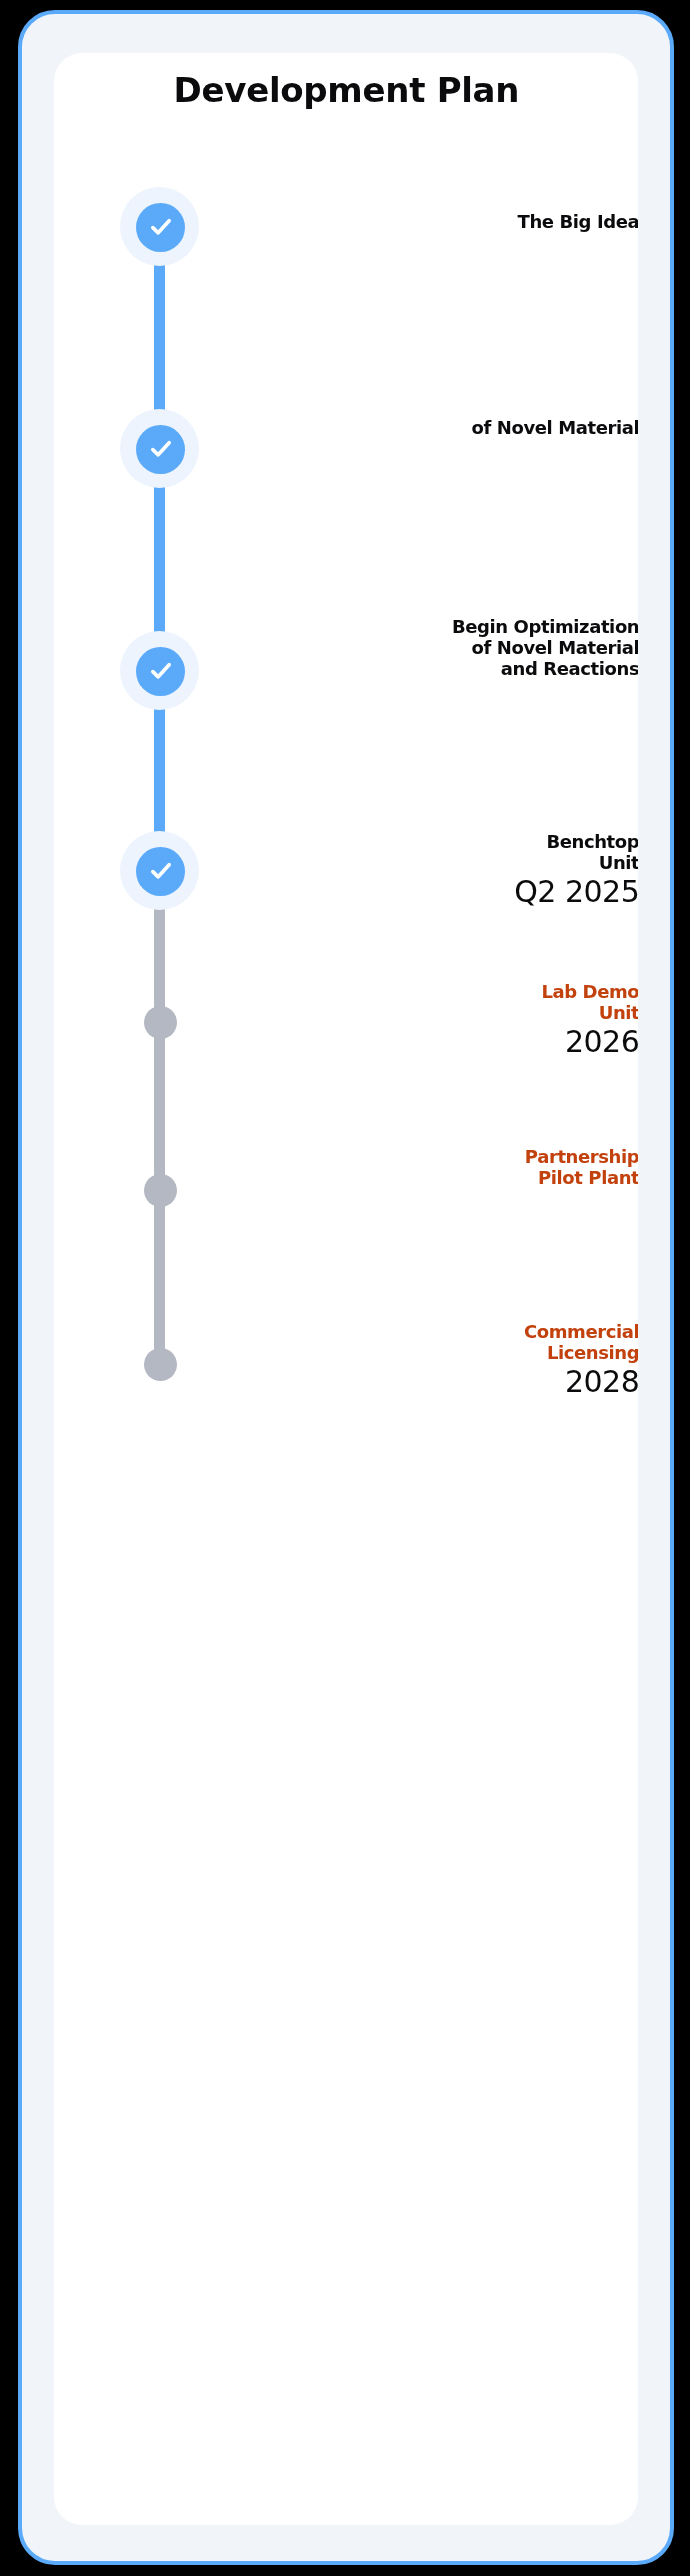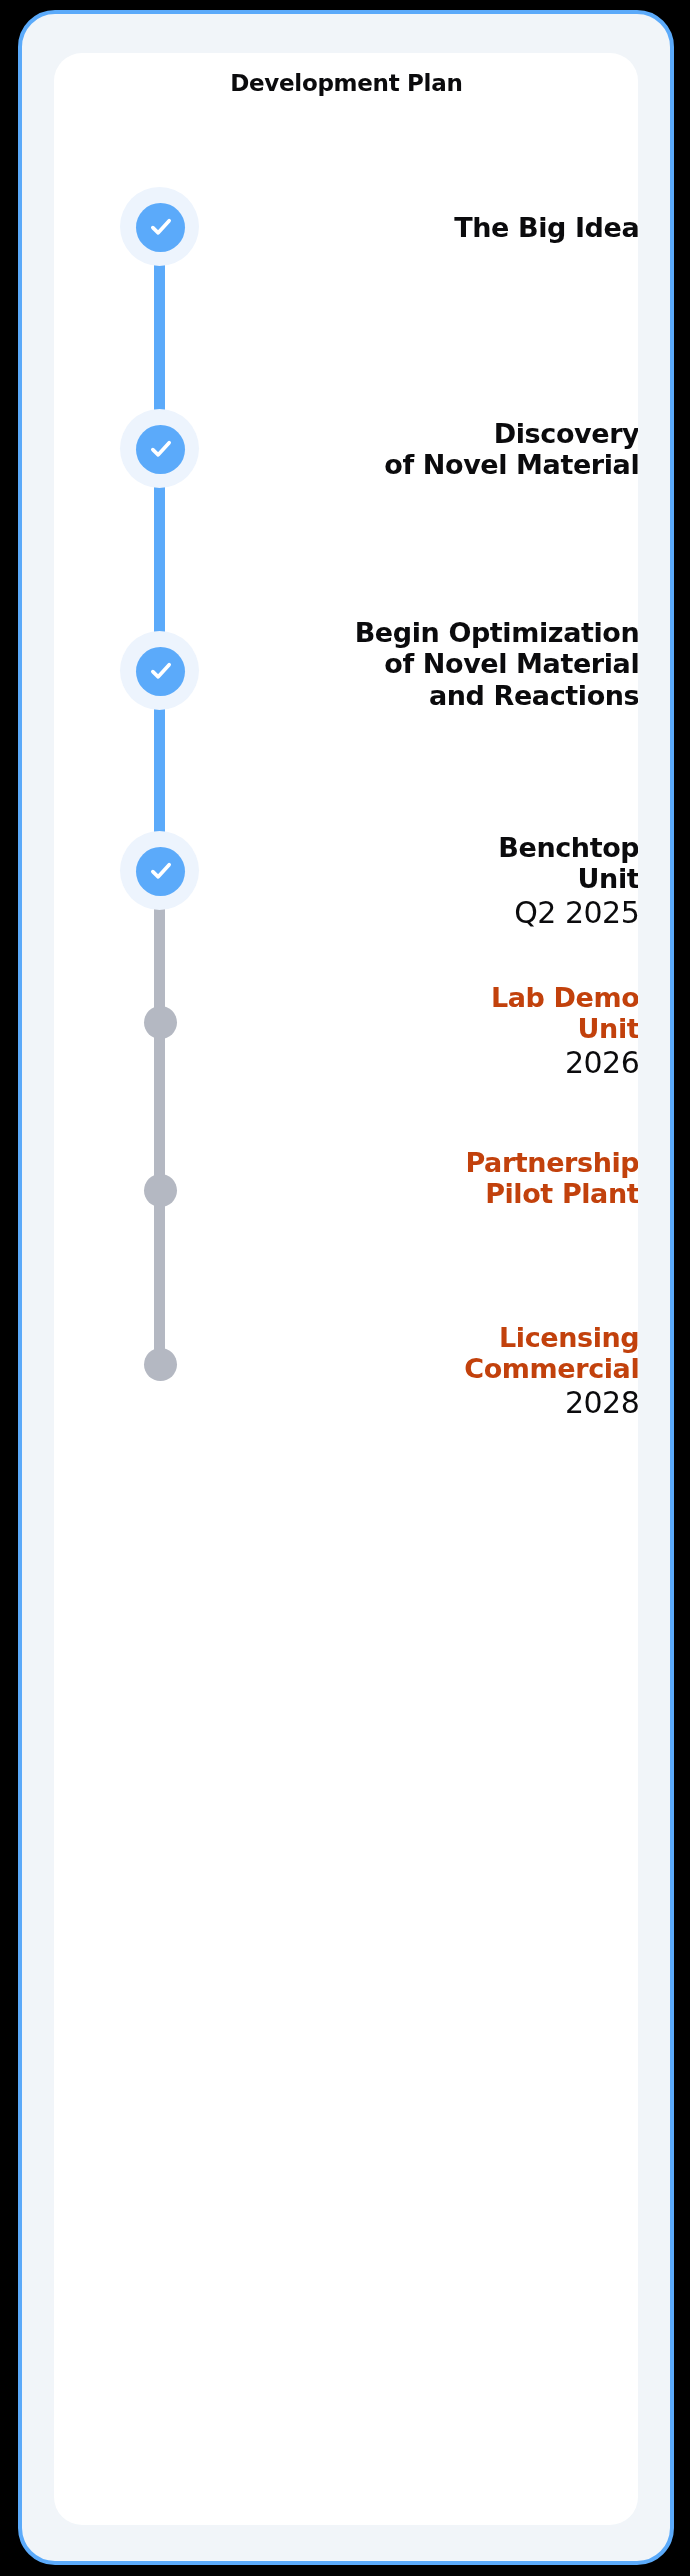--- a/index.html
+++ b/index.html
@@ -33,21 +33,21 @@
     background:#FFFFFF;
     border-radius:28px;
     overflow:hidden;
   }
 
   .card-title {
     position:absolute;
     left:0; top:16.6px;
     width:100%;
     text-align:center;
-    font-size:23px;
+    font-size:34px;
     font-weight:bold;
     color:#0B0B0D;
     letter-spacing:-0.3px;
   }
 
   
   .timeline {
     position:absolute;
     left:0; top:87px;
     width:584px;
@@ -105,21 +105,21 @@
 
   .labels {
     position:absolute;
     right:-0.9px;
     width:405px;
     text-align:right;
     line-height:1.16;
   }
   .labels .lbl {
     display:block;
-    font-size:27px;
+    font-size:18px;
     font-weight:bold;
     color:#0B0B0D;
     letter-spacing:-0.4px;
   }
   .labels.future .lbl { color:#c2410c; }
   .labels .date {
     display:block;
     font-size:30px;
     font-weight:normal;
     color:#0B0B0D;
@@ -158,21 +158,20 @@
           <div class="milestone" style="top: 0px;">
             <div class="node-wrap" style="top: 309px;">
               <div class="halo"></div>
               <div class="dot-done">
                 <svg width="28" height="28" viewBox="0 0 24 24" fill="none">
                   <path d="M5 12.5 L9.6 17 L19 6.6" stroke="#FFFFFF" stroke-width="3.1" stroke-linecap="round" stroke-linejoin="round"></path>
                 </svg>
               </div>
             </div>
             <div class="labels" style="top: 278px;">
-              <span class="lbl">Discovery</span>
               <span class="lbl">of Novel Material</span>
             </div>
           </div>
           <div class="milestone" style="top: 0px;">
             <div class="node-wrap" style="top: 531px;">
               <div class="halo"></div>
               <div class="dot-done">
                 <svg width="28" height="28" viewBox="0 0 24 24" fill="none">
                   <path d="M5 12.5 L9.6 17 L19 6.6" stroke="#FFFFFF" stroke-width="3.1" stroke-linecap="round" stroke-linejoin="round"></path>
                 </svg>
@@ -216,22 +215,22 @@
             <div class="labels future" style="top: 1007px;">
               <span class="lbl">Partnership</span>
               <span class="lbl">Pilot Plant</span>
             </div>
           </div>
           <div class="milestone" style="top: 0px;">
             <div class="node-wrap" style="top: 1225px;">
               <div class="dot-future"></div>
             </div>
             <div class="labels future" style="top: 1182px;">
+              <span class="lbl">Commercial</span>
               <span class="lbl">Licensing</span>
-              <span class="lbl">Commercial</span>
               <span class="date">2028</span>
             </div>
           </div>
         </div>
 
     </div>
   </div>
 </div>
 
 

